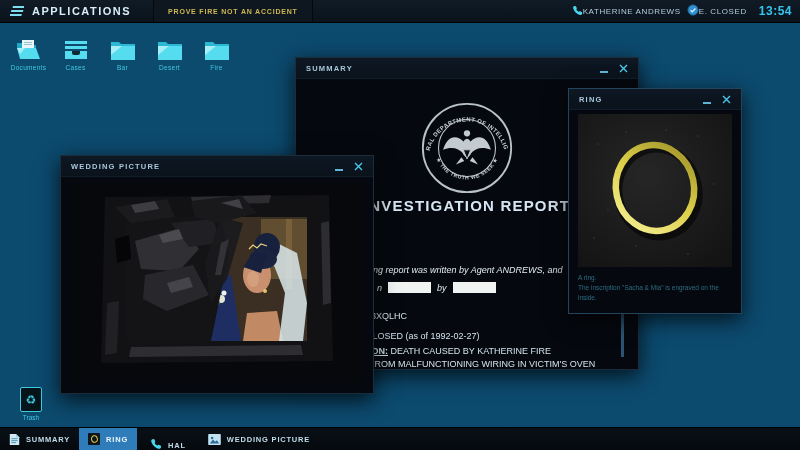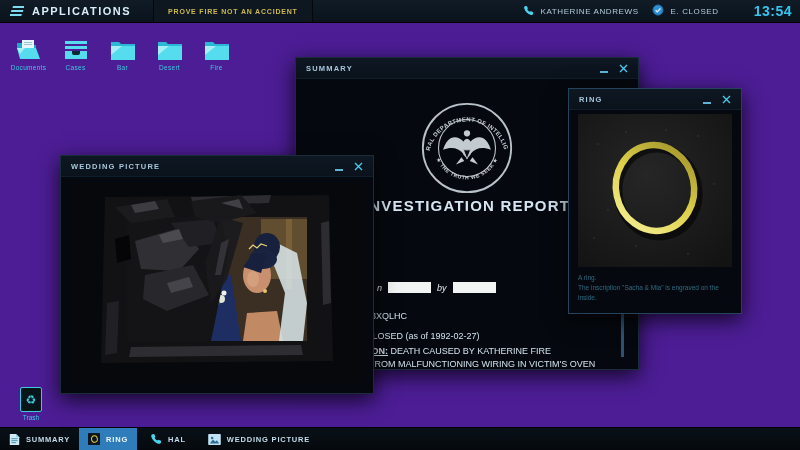--- a/index.html
+++ b/index.html
@@ -1,30 +1,30 @@
 <!DOCTYPE html>
 <html><head>
 <meta charset="utf-8">
 <style>
   html,body{margin:0;padding:0;background:#000;}
-  #screen{position:relative;width:800px;height:450px;background:#4c1d95;overflow:hidden;
+  #screen{position:relative;width:800px;height:450px;background:#0c4a6e;overflow:hidden;
           font-family:"Liberation Sans",sans-serif;color:#cfe3f0;}
 
   
   #topbar{position:absolute;top:0;left:0;width:800px;height:22px;
           background:linear-gradient(#101b26,#0a131c);border-bottom:1px solid #000;
           display:flex;align-items:center;}
   .hamburger{display:inline-block;margin:0 8px 0 10px;}
   #app-label{font-size:11px;font-weight:bold;letter-spacing:1.5px;color:#d8edf8;}
   #objective{margin-left:22px;height:22px;display:flex;align-items:center;padding:0 14px;
              background:#0e161f;border-left:1px solid #04080c;border-right:1px solid #04080c;}
   #objective span{font-size:7px;font-weight:bold;letter-spacing:.8px;color:#cdb952;}
-  #topbar-right{margin-left:auto;display:flex;align-items:center;gap:7px;margin-right:8px;}
+  #topbar-right{margin-left:auto;display:flex;align-items:center;margin-right:8px;}
   .tb-name{font-size:8px;letter-spacing:.6px;color:#b5cbd8;}
-  #clock{margin-left:28px;font-size:14px;font-weight:bold;color:#36c5ee;letter-spacing:.5px;}
+  #clock{margin-left:12px;font-size:12px;font-weight:bold;color:#36c5ee;letter-spacing:.5px;}
 
   
   #desktop-icons{position:absolute;top:35px;left:5px;display:flex;}
   .d-icon{width:47px;display:flex;flex-direction:column;align-items:center;cursor:default;}
   .d-icon .glyph{height:26px;display:flex;align-items:flex-end;}
   .d-icon .lbl{margin-top:3px;font-size:6.5px;color:#3fc9de;letter-spacing:.3px;}
 
   #trash{position:absolute;left:20px;top:387px;display:flex;flex-direction:column;align-items:center;}
   #trash .box{width:20px;height:23px;border:1px solid #3ecbe0;border-radius:2px;background:#07141a;
               display:flex;align-items:center;justify-content:center;font-size:12px;color:#3ecbe0;}
@@ -208,20 +208,21 @@
           <path d="M53 44 C62 34 72 38 76 52 C67 48 59 50 54 56 Z"></path>
           <path d="M44 60 38 68 47 64 Z"></path>
             <path d="M56 60 62 68 53 64 Z"></path>
           <path d="M46 52 h8 l-4 10 z" fill="#0b0f12" stroke="#c3cbd1" stroke-width="1"></path>
         </g>
       </svg>
     </div>
 
     <div id="report-heading">INVESTIGATION REPORT</div>
 
+    <div class="rep-line" id="rep-byline">ng report was written by Agent ANDREWS, and</div>
 
     <div class="rep-line" id="rep-redline">
       <span>n</span>
       <span class="redact"></span>
       <span>by</span>
       <span class="redact"></span>
     </div>
 
     <div class="rep-line" id="rep-case">3XQLHC</div>
     <div class="rep-line" id="rep-status">CLOSED (as of 1992-02-27)</div>
@@ -351,21 +352,21 @@
         </svg>
       <span>SUMMARY</span>
     </div>
     <div class="tb-item active">
       <svg width="12" height="12" viewBox="0 0 14 14">
           <rect width="14" height="14" rx="1" fill="#0c1520"></rect>
           <ellipse cx="7.5" cy="7" rx="3.4" ry="3.8" fill="none" stroke="#d8c93e" stroke-width="1.2" transform="rotate(-12 7.5 7)"></ellipse>
         </svg>
       <span>RING</span>
     </div>
-    <div class="tb-item" style="margin-left:4px;">
+    <div class="tb-item" style="margin-left:4px;align-items:flex-end;">
       <svg width="12" height="12" viewBox="0 0 16 16">
           <path fill="#49d6ec" d="M3.5 1.5C5 1 5.8 1.6 6.3 2.8L6.9 4.2C7.2 5 6.9 5.6 6.2 6.2 6.9 7.9 8.2 9.2 9.9 9.9 10.5 9.2 11.1 8.9 11.9 9.2L13.3 9.8C14.5 10.3 15.1 11.1 14.6 12.6 14.2 13.8 13 14.8 11.5 14.4 7 13.2 2.9 9.1 1.7 4.6 1.3 3.1 2.3 1.9 3.5 1.5Z"></path>
         </svg>
       <span>HAL</span>
     </div>
     <div class="tb-item" style="margin-left:4px;">
       <svg width="13" height="11" viewBox="0 0 16 14">
           <rect width="16" height="14" rx="1" fill="#bfe3f2"></rect>
           <circle cx="5" cy="5" r="1.6" fill="#2d6d96"></circle>
           <path d="M2 12l4-5 3 3 2-2 3 4z" fill="#2d6d96"></path>

